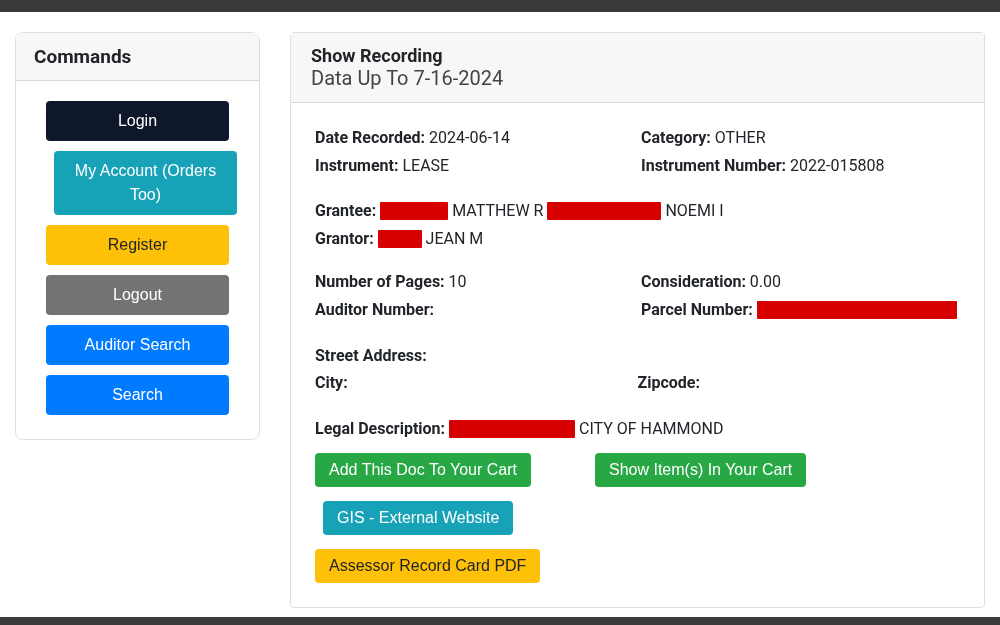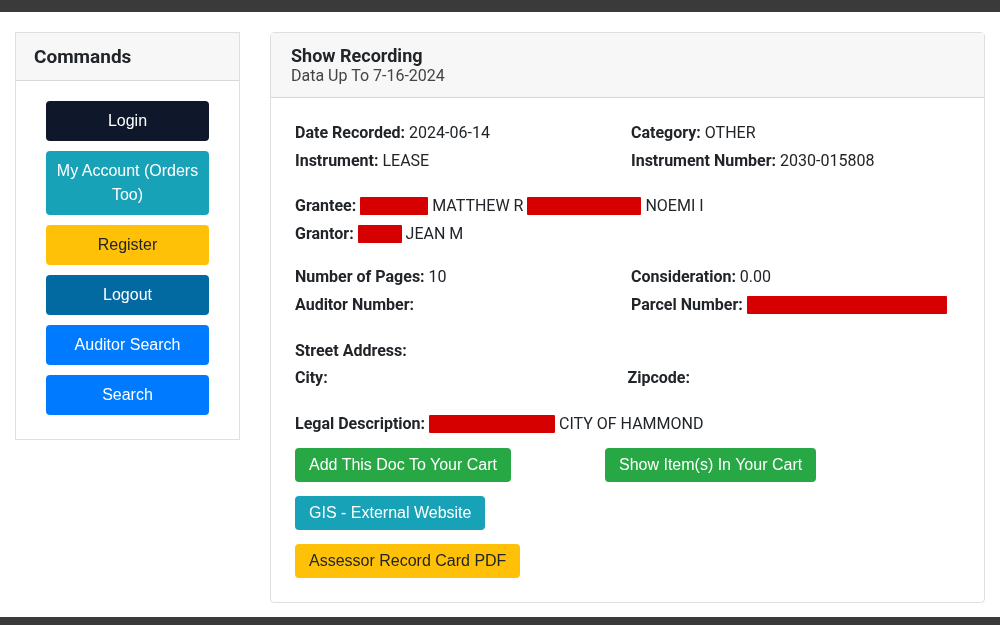--- a/index.html
+++ b/index.html
@@ -16,23 +16,23 @@
     width: 100%;
   }
   .botbar { height: 8px; position: fixed; bottom: 0; left: 0; }
   .container {
     display: flex;
     gap: 30px;
     padding: 20px 15px 20px 15px;
     align-items: flex-start;
   }
   .sidebar-panel {
-    width: 225px;
+    width: 245px;
     border: 1px solid rgba(0,0,0,.125);
-    border-radius: 0;
+    border-radius: 8px;
   }
   .panel-header {
     padding: 12px 18px;
     background: #f7f7f7;
     border-bottom: 1px solid rgba(0,0,0,.125);
     font-weight: 700;
     font-size: 19px;
   }
   .panel-body {
     padding: 20px 30px 24px 30px;
@@ -44,37 +44,37 @@
     border-radius: 4px;
     color: #fff;
     font-size: 16px;
     padding: 8px 8px;
     margin-bottom: 10px;
     cursor: pointer;
     text-align: center;
     line-height: 1.5;
   }
   .green  { background: #0f172a; }
-  .teal   { background: #17a2b8; }
+  .teal   { background: #17a2b8; margin-left: 8px; }
   .yellow { background: #ffc107; color: #212529; }
-  .red    { background: #0369a1; }
+  .red    { background: #737373; }
   .blue   { background: #007bff; }
 
   .main-panel {
     flex: 1;
     border: 1px solid rgba(0,0,0,.125);
     border-radius: 4px;
   }
   .main-header {
     padding: 12px 20px 12px 20px;
     background: #f7f7f7;
     border-bottom: 1px solid rgba(0,0,0,.125);
   }
   .main-title { font-weight: 700; font-size: 18px; }
-  .main-sub   { font-size: 16px; color: #444; }
+  .main-sub   { font-size: 20px; color: #444; }
   .main-body {
     padding: 22px 24px 24px 24px;
   }
   .row { display: flex; }
   .col { flex: 1; }
   .field { margin-bottom: 2px; line-height: 1.6; }
   .label { font-weight: 700; }
   .block { margin-bottom: 18px; gap: 7px; }
 
   .redact {
@@ -85,21 +85,21 @@
     border-radius: 1px;
   }
   .redact.w1 { width: 68px; }
   .redact.w2 { width: 114px; }
   .redact.w3 { width: 44px; }
   .redact.w4 { width: 200px; }
   .redact.w5 { width: 126px; }
 
   .action-row {
     display: flex;
-    gap: 94px;
+    gap: 64px;
     margin-bottom: 14px;
   }
   .action-row.alt { }
   .action-btn {
     border: none;
     border-radius: 4px;
     color: #fff;
     font-size: 16px;
     padding: 8px 14px;
     cursor: pointer;
@@ -145,21 +145,21 @@
             <span>LEASE</span>
           </div>
         </div>
         <div class="col">
           <div class="field">
             <span class="label">Category:</span>
             <span>OTHER</span>
           </div>
           <div class="field">
             <span class="label">Instrument Number:</span>
-            <span>2030-015808</span>
+            <span>2022-015808</span>
           </div>
         </div>
       </div>
 
       <div class="block">
         <div class="field">
           <span class="label">Grantee:</span>
           <span class="redact w1"></span>
           <span>MATTHEW R</span>
           <span class="redact w2"></span>

